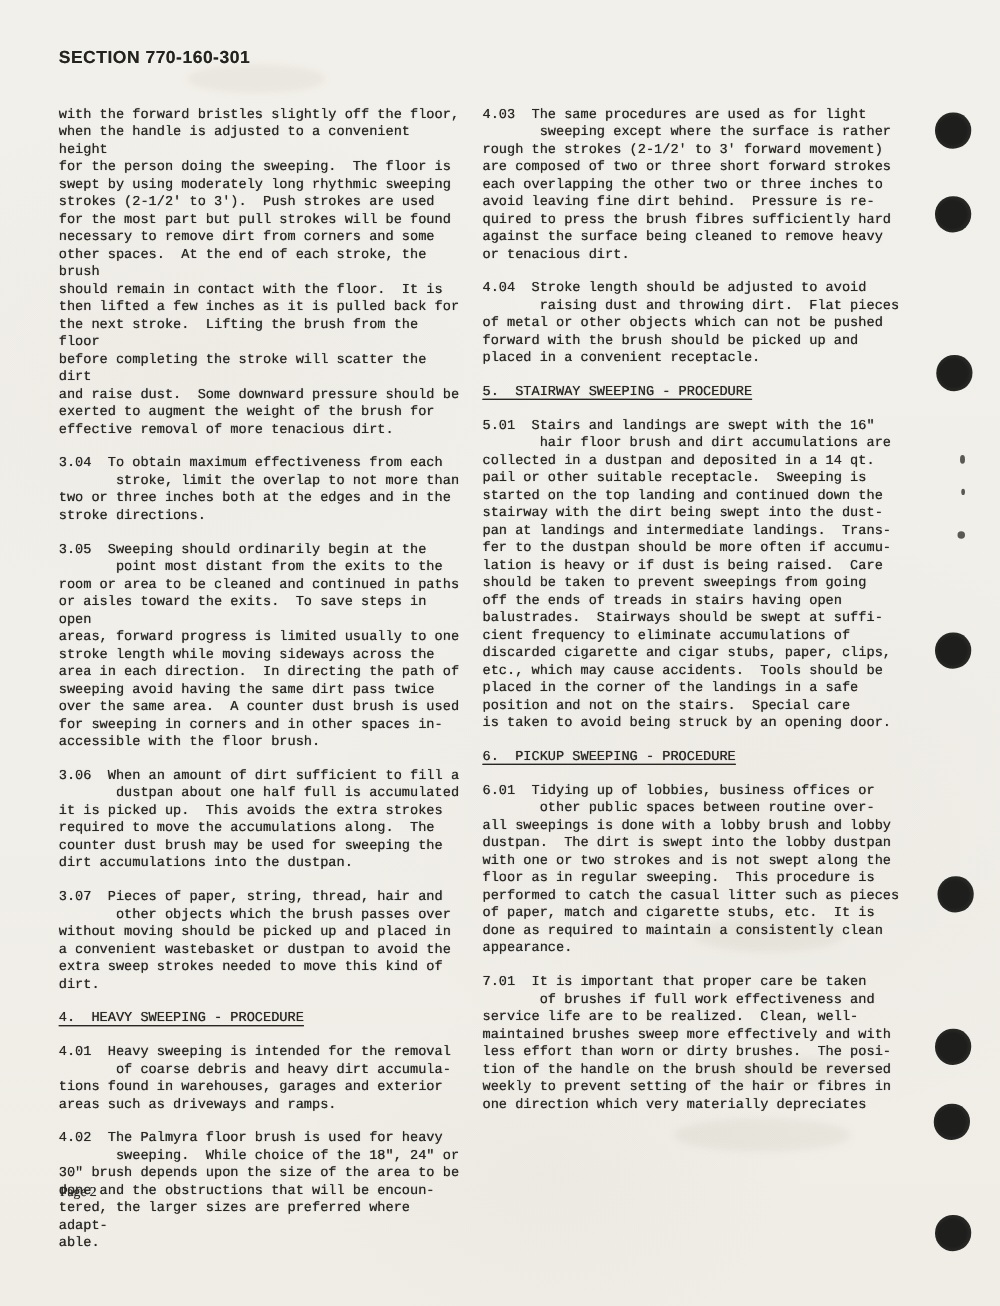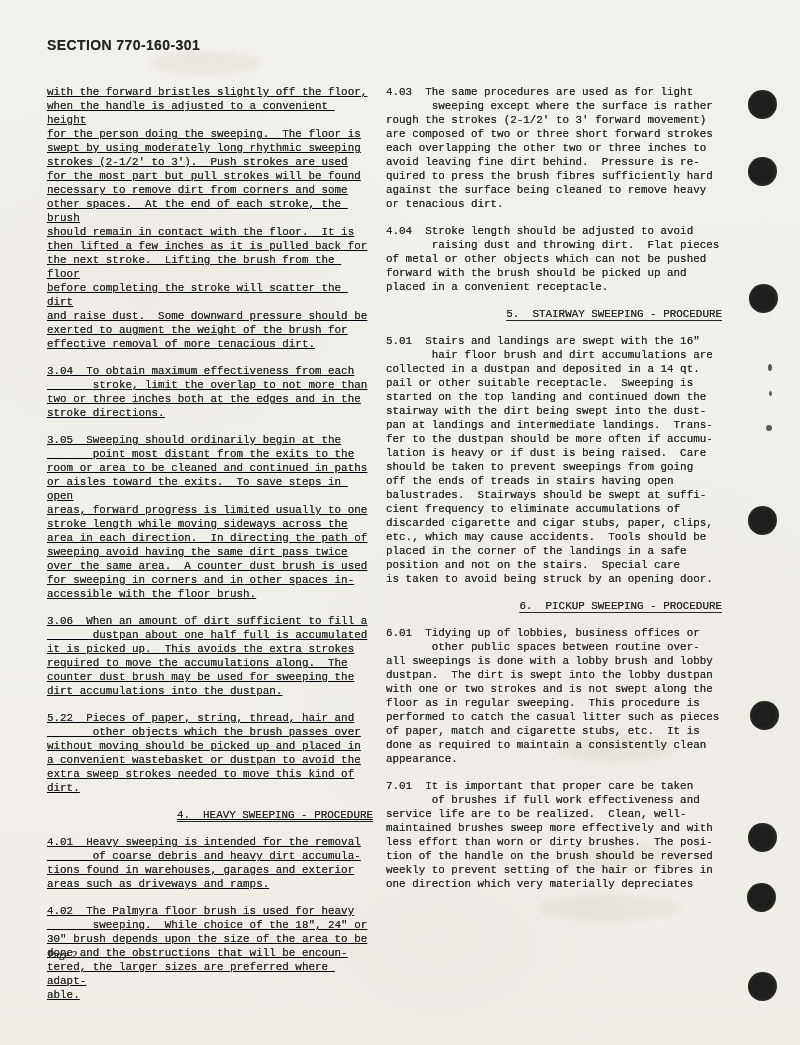--- a/index.html
+++ b/index.html
@@ -19,35 +19,34 @@
       linear-gradient(180deg, #f2f0ea 0%, #f1efe9 50%, #efede6 100%);
   }
   .section-header {
     position:absolute; left:47px; top:37px;
     font-family:"Liberation Sans", sans-serif;
     font-weight:bold; font-size:14px; letter-spacing:0.4px;
     color:#24241f;
     text-shadow:0 0 0.5px rgba(36,36,31,0.6);
   }
   .col { position:absolute; top:85px; }
-  .col-left  { left:47px;  width:326px;text-decoration:underline; }
+  .col-left  { left:47px;  width:326px; }
   .col-right { left:386px; width:336px; }
   .para {
     margin:0 0 13px 0;
     font-family:"Liberation Mono","DejaVu Sans Mono",monospace;
     font-size:10.9px; line-height:14px;
     white-space:pre-wrap;
     color:#282723;
     text-shadow:0 0 0.6px rgba(40,39,35,0.8);
   }
   .heading {
     text-decoration:underline;
     text-underline-offset:2.5px;
     text-decoration-thickness:1.4px;
-    text-align:right;
   }
   .page-footer {
     position:absolute; left:48px; top:947px;
     font-size:10.9px; line-height:14px;
     color:#282723;
     text-shadow:0 0 0.6px rgba(40,39,35,0.8);
     font-family:Liberation Serif, serif;
   }
   .dot {
     position:absolute; width:29px; height:29px;
@@ -99,21 +98,21 @@
 sweeping avoid having the same dirt pass twice
 over the same area.  A counter dust brush is used
 for sweeping in corners and in other spaces in-
 accessible with the floor brush.</pre>
     <pre class="para">3.06  When an amount of dirt sufficient to fill a
        dustpan about one half full is accumulated
 it is picked up.  This avoids the extra strokes
 required to move the accumulations along.  The
 counter dust brush may be used for sweeping the
 dirt accumulations into the dustpan.</pre>
-    <pre class="para">5.22  Pieces of paper, string, thread, hair and
+    <pre class="para">3.07  Pieces of paper, string, thread, hair and
        other objects which the brush passes over
 without moving should be picked up and placed in
 a convenient wastebasket or dustpan to avoid the
 extra sweep strokes needed to move this kind of
 dirt.</pre>
     <pre class="para heading">4.  HEAVY SWEEPING - PROCEDURE</pre>
     <pre class="para">4.01  Heavy sweeping is intended for the removal
        of coarse debris and heavy dirt accumula-
 tions found in warehouses, garages and exterior
 areas such as driveways and ramps.</pre>

